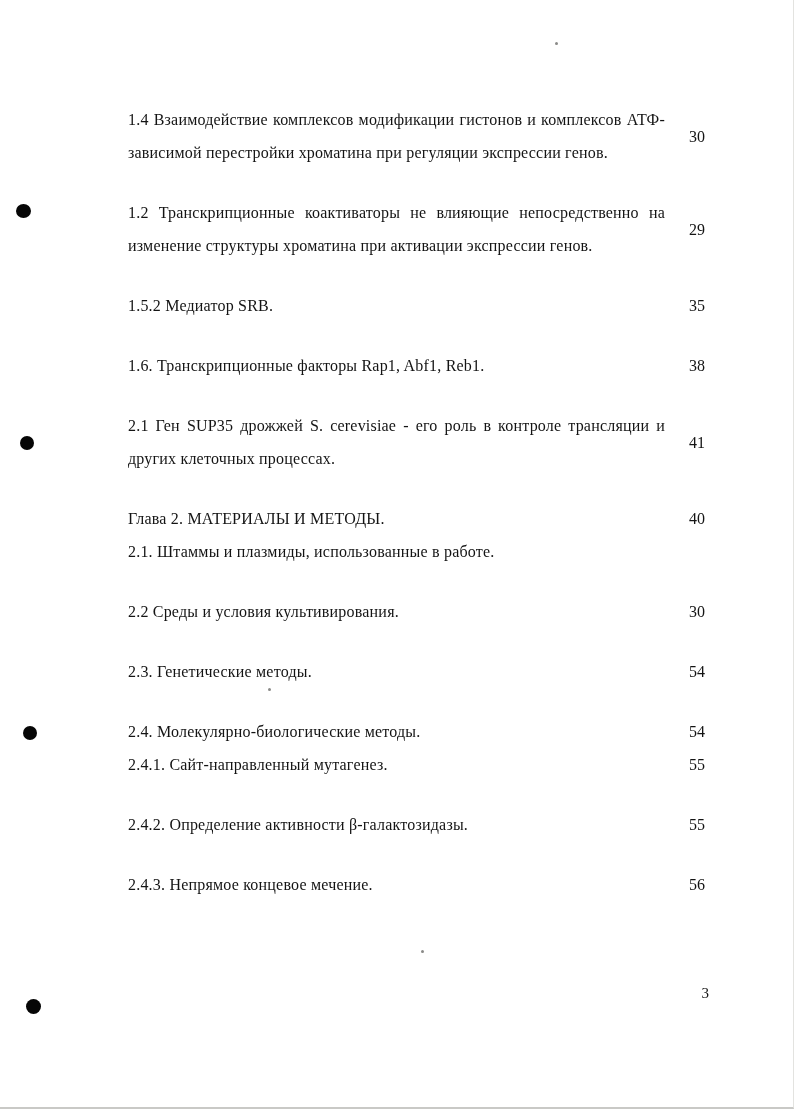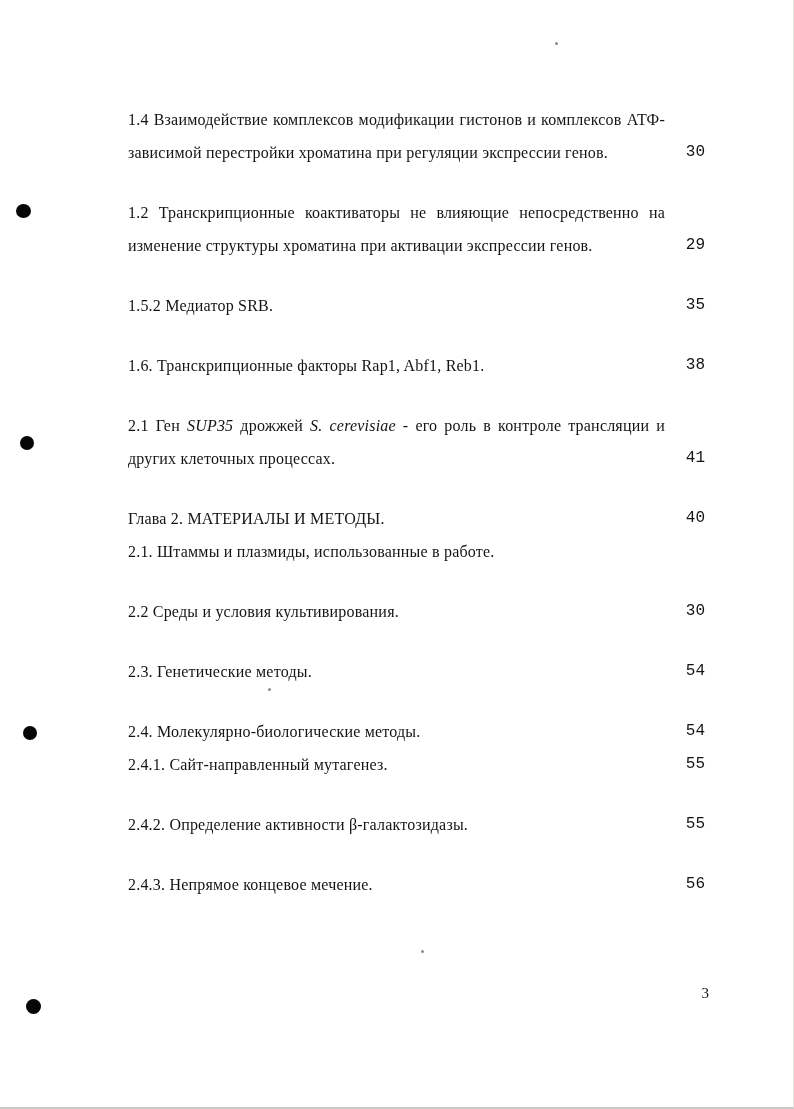--- a/index.html
+++ b/index.html
@@ -9,37 +9,36 @@
     position: relative;
     width: 794px;
     height: 1109px;
     margin: 0 auto;
     background: #ffffff;
     border-bottom: 2px solid #c9c9c6;
     border-right: 1px solid #e3e3e0;
     overflow: hidden;
   }
   .content { padding: 103px 88px 0 128px; }
-  .toc-entry { display: flex; align-items: flex-end; }
+  .toc-entry { display: flex; align-items: center; }
   .toc-entry.gap { margin-top: 27px; }
   .entry-text {
     width: 537px;
     font-size: 16px;
     line-height: 33px;
     letter-spacing: 0.2px;
   }
   .entry-text.justify { text-align: justify; }
   .entry-page {
     flex: 1;
     text-align: right;
     font-size: 16px;
     line-height: 33px;
-    font-family: Liberation Mono, monospace;
   }
-  .italic { font-style: italic; }
+  .italic { }
   .hole-mark { position: absolute; background: #060606; border-radius: 50%; }
   .hole-1 { left: 16px; top: 204px; width: 15px; height: 14px; }
   .hole-2 { left: 20px; top: 436px; width: 14px; height: 14px; }
   .hole-3 { left: 23px; top: 726px; width: 14px; height: 14px; }
   .hole-4 { left: 26px; top: 999px; width: 15px; height: 15px; }
   .speck { position: absolute; background: #8a8a88; border-radius: 50%; }
   .speck-1 { left: 555px; top: 42px; width: 3px; height: 3px; }
   .speck-2 { left: 268px; top: 688px; width: 3px; height: 3px; }
   .speck-3 { left: 421px; top: 950px; width: 3px; height: 3px; }
   .page-footer {

